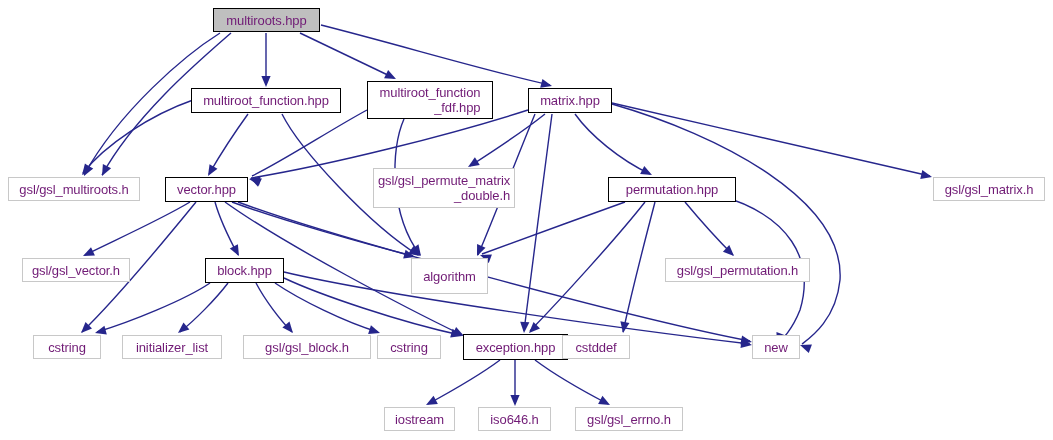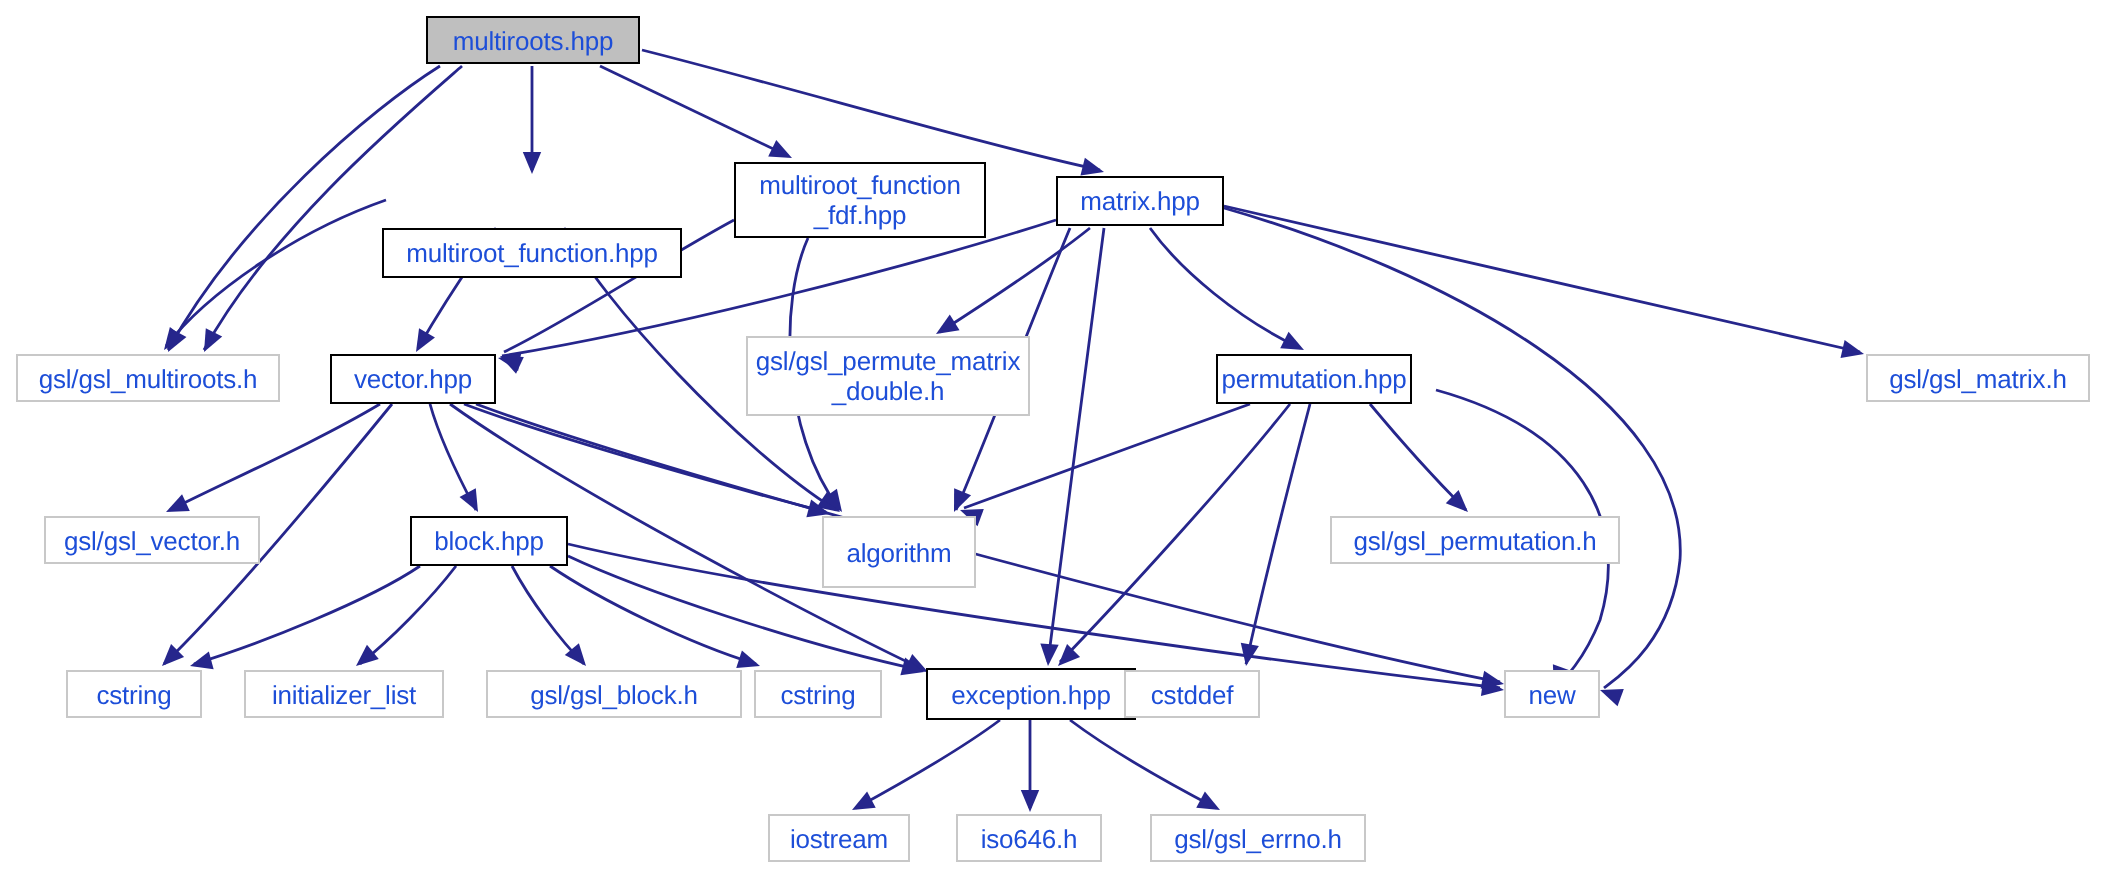--- a/index.html
+++ b/index.html
@@ -30,23 +30,23 @@
   .arrowhead {
     fill: #26268c;
     stroke: none;
   }
   .node-box {
     position: absolute;
     box-sizing: border-box;
     display: flex;
     align-items: center;
     justify-content: center;
-    text-align: center;
+    text-align: right;
     background: #ffffff;
-    color: #1d4ed8;
+    color: #701a75;
     font-size: 13px;
     line-height: 15px;
     white-space: pre-line;
     letter-spacing: -0.1px;
   }
   .node-box.plain {
     border: 1px solid #c8c8c8;
   }
   .node-box.strong {
     border: 1.6px solid #000000;
@@ -131,29 +131,29 @@
       <polygon points="752,345 740.4668549794264,348.02432900565054 741.7472475082591,338.91386277322806" class="arrowhead"></polygon>
       <path d="M 500,360 C 480,375 450,392 428,404" class="edge"></path>
       <polygon points="426,405 433.5528543326331,395.77425388220416 437.8719927102633,403.8973717365063" class="arrowhead"></polygon>
       <path d="M 515,360 L 515,404" class="edge"></path>
       <polygon points="515,406 510.4,395 519.6,395" class="arrowhead"></polygon>
       <path d="M 535,360 C 555,375 585,392 608,404" class="edge"></path>
       <polygon points="610,405 598.1280072897367,403.8973717365063 602.447145667367,395.77425388220416" class="arrowhead"></polygon>
     </svg>
   <div id="nodes-layer">
       <div class="node-box root" style="left: 213px; top: 8px; width: 107px; height: 24px;"><span>multiroots.hpp</span></div>
-      <div class="node-box strong" style="left: 191px; top: 88px; width: 150px; height: 25px; margin-top: 26px;"><span>multiroot_function.hpp</span></div>
+      <div class="node-box strong" style="left: 191px; top: 88px; width: 150px; height: 25px;"><span>multiroot_function.hpp</span></div>
       <div class="node-box strong" style="left: 367px; top: 81px; width: 126px; height: 38px;"><span>multiroot_function
 _fdf.hpp</span></div>
       <div class="node-box strong" style="left: 528px; top: 88px; width: 84px; height: 25px;"><span>matrix.hpp</span></div>
       <div class="node-box plain" style="left: 8px; top: 177px; width: 132px; height: 24px;"><span>gsl/gsl_multiroots.h</span></div>
       <div class="node-box strong" style="left: 165px; top: 177px; width: 83px; height: 25px;"><span>vector.hpp</span></div>
       <div class="node-box plain" style="left: 373px; top: 168px; width: 142px; height: 40px;"><span>gsl/gsl_permute_matrix
 _double.h</span></div>
-      <div class="node-box strong" style="left: 608px; top: 177px; width: 98px; height: 25px;"><span>permutation.hpp</span></div>
+      <div class="node-box strong" style="left: 608px; top: 177px; width: 128px; height: 25px;"><span>permutation.hpp</span></div>
       <div class="node-box plain" style="left: 933px; top: 177px; width: 112px; height: 24px;"><span>gsl/gsl_matrix.h</span></div>
       <div class="node-box plain" style="left: 22px; top: 258px; width: 108px; height: 24px;"><span>gsl/gsl_vector.h</span></div>
       <div class="node-box strong" style="left: 205px; top: 258px; width: 79px; height: 25px;"><span>block.hpp</span></div>
       <div class="node-box plain" style="left: 411px; top: 258px; width: 77px; height: 36px;"><span>algorithm</span></div>
       <div class="node-box plain" style="left: 665px; top: 258px; width: 145px; height: 24px;"><span>gsl/gsl_permutation.h</span></div>
       <div class="node-box plain" style="left: 33px; top: 335px; width: 68px; height: 24px;"><span>cstring</span></div>
       <div class="node-box plain" style="left: 122px; top: 335px; width: 100px; height: 24px;"><span>initializer_list</span></div>
       <div class="node-box plain" style="left: 243px; top: 335px; width: 128px; height: 24px;"><span>gsl/gsl_block.h</span></div>
       <div class="node-box plain" style="left: 377px; top: 335px; width: 64px; height: 24px;"><span>cstring</span></div>
       <div class="node-box strong" style="left: 463px; top: 334px; width: 105px; height: 26px;"><span>exception.hpp</span></div>

